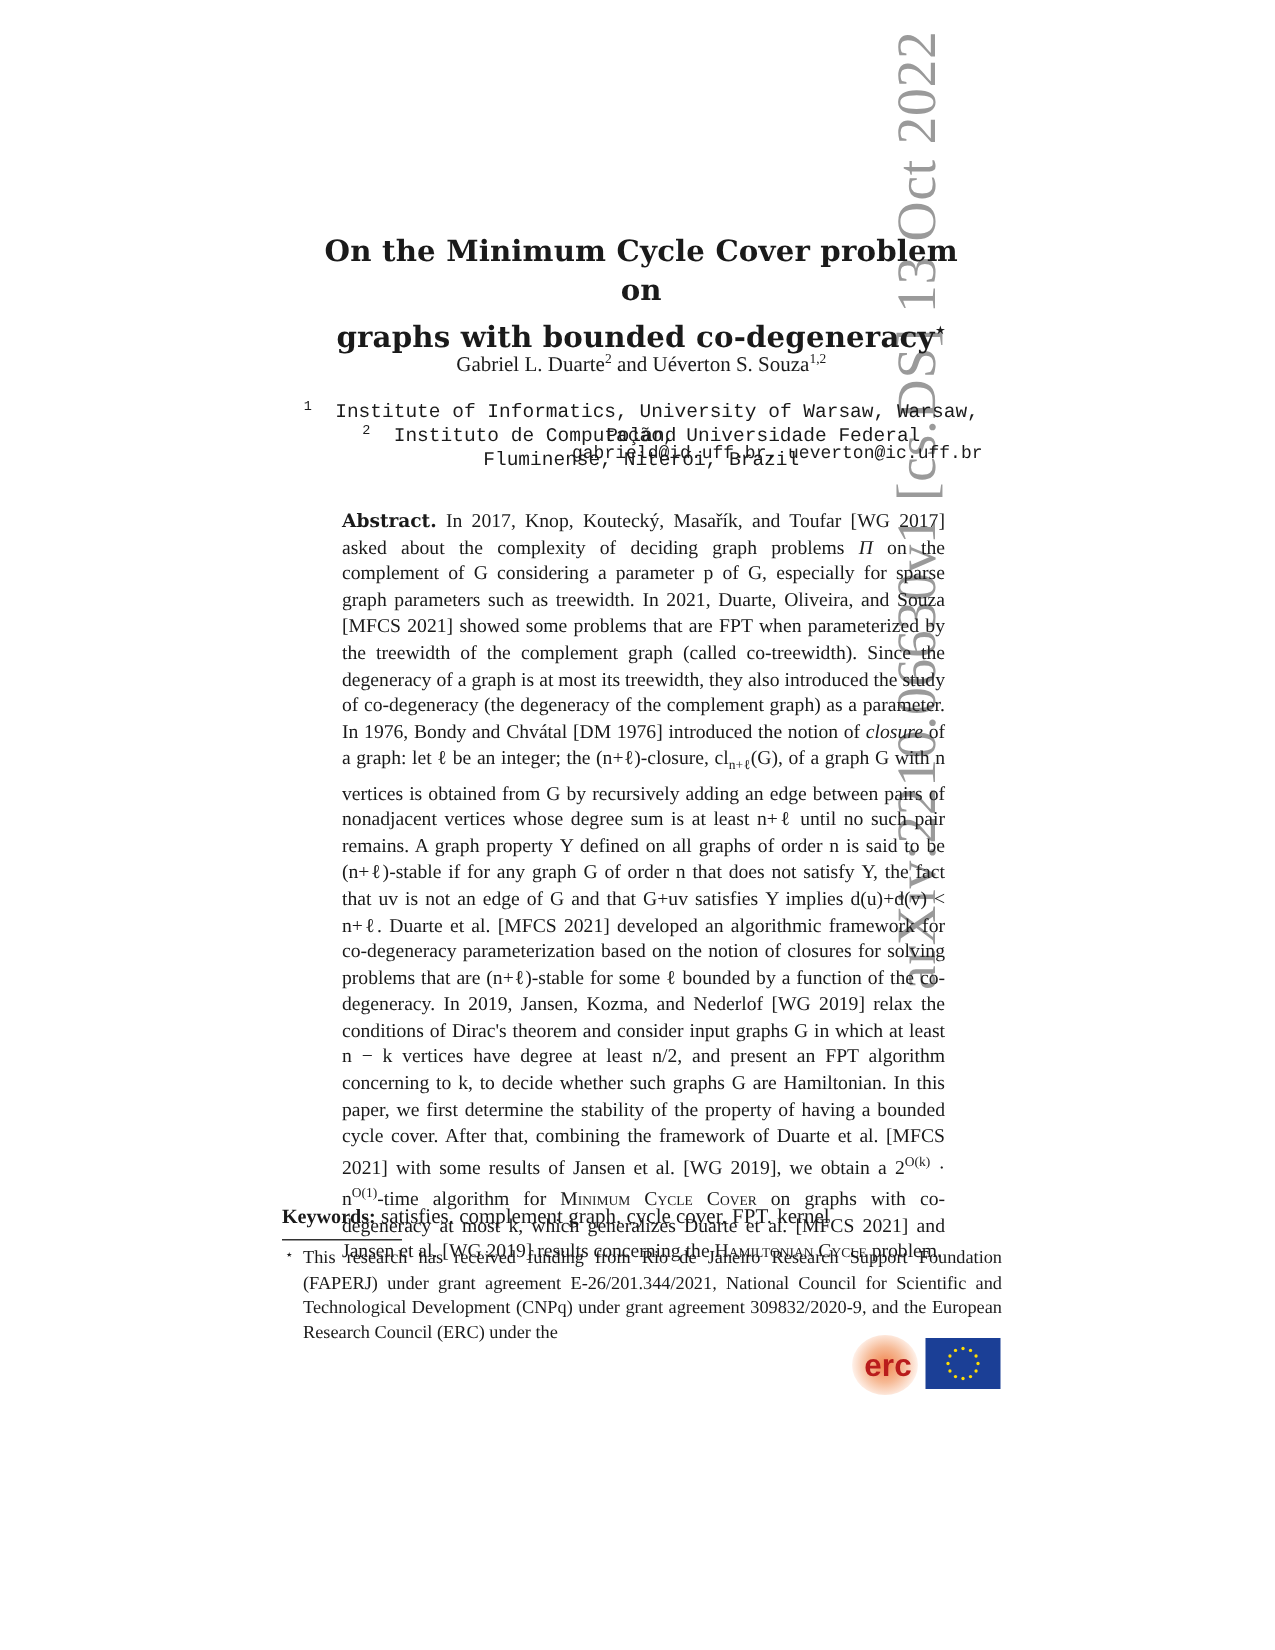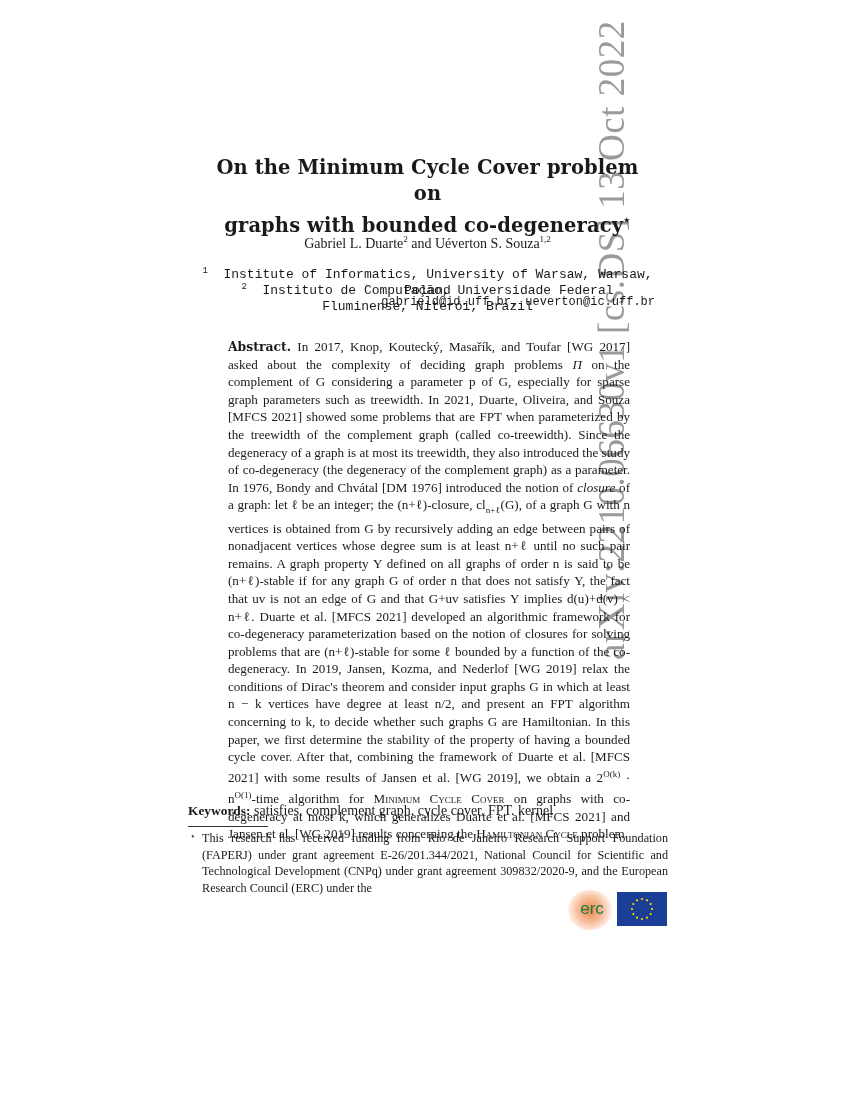--- a/index.html
+++ b/index.html
@@ -23,21 +23,21 @@
   .keywords .label { font-weight: bold; font-family: Liberation Serif, serif; font-size: 13.4px; }
   .fn-rule { position: absolute; left: 188px; top: 826px; width: 80px; height: 1px; background: #333; }
   .footnote { position: absolute; left: 188px; width: 480px; top: 830px; font-family: "Liberation Serif", serif; font-size: 12.2px; line-height: 16.6px; }
   .footnote .star { position: absolute; left: 2px; top: -2px; font-size: 9px; }
   .footnote .body { margin-left: 14px; text-align: justify; }
   .footnote .tail { position: absolute; left: 14px; top: 70px; width: 355px; line-height: 16px; }
 
   .logo-erc { position: absolute; left: 568px; top: 890px; width: 44px; height: 40px; }
   .logo-erc .halo { position: absolute; inset: 0; border-radius: 50%;
     background: radial-gradient(circle, rgba(240,120,60,0.9) 0%, rgba(240,140,80,0.6) 40%, rgba(255,200,170,0.2) 75%, rgba(255,255,255,0) 100%); }
-  .logo-erc .txt { position: absolute; left: 4px; top: 9px; width: 40px; text-align: center; font-family: "Liberation Sans", sans-serif; font-weight: normal; font-size: 17px; color: #15803d; }
+  .logo-erc .txt { position: absolute; left: 4px; top: 9px; width: 40px; text-align: center; font-family: "Liberation Sans", sans-serif; font-weight: bold; font-size: 21px; color: #b91c1c; }
   .logo-eu { position: absolute; left: 617px; top: 892px; width: 50px; height: 34px; background: #1b3f96; }
 
   .stamp { position: absolute; left: 590px; top: 660px; width: 0; height: 0; }
   .stamp .txt { position: absolute; left: 0; top: 0; transform-origin: 0 0; transform: rotate(-90deg);
     white-space: nowrap; font-family: "Liberation Serif", serif; font-size: 37px; color: rgba(120,120,120,0.75); letter-spacing: 0.5px; }
 </style>
 </head>
 <body>
 
 <div class="page">

